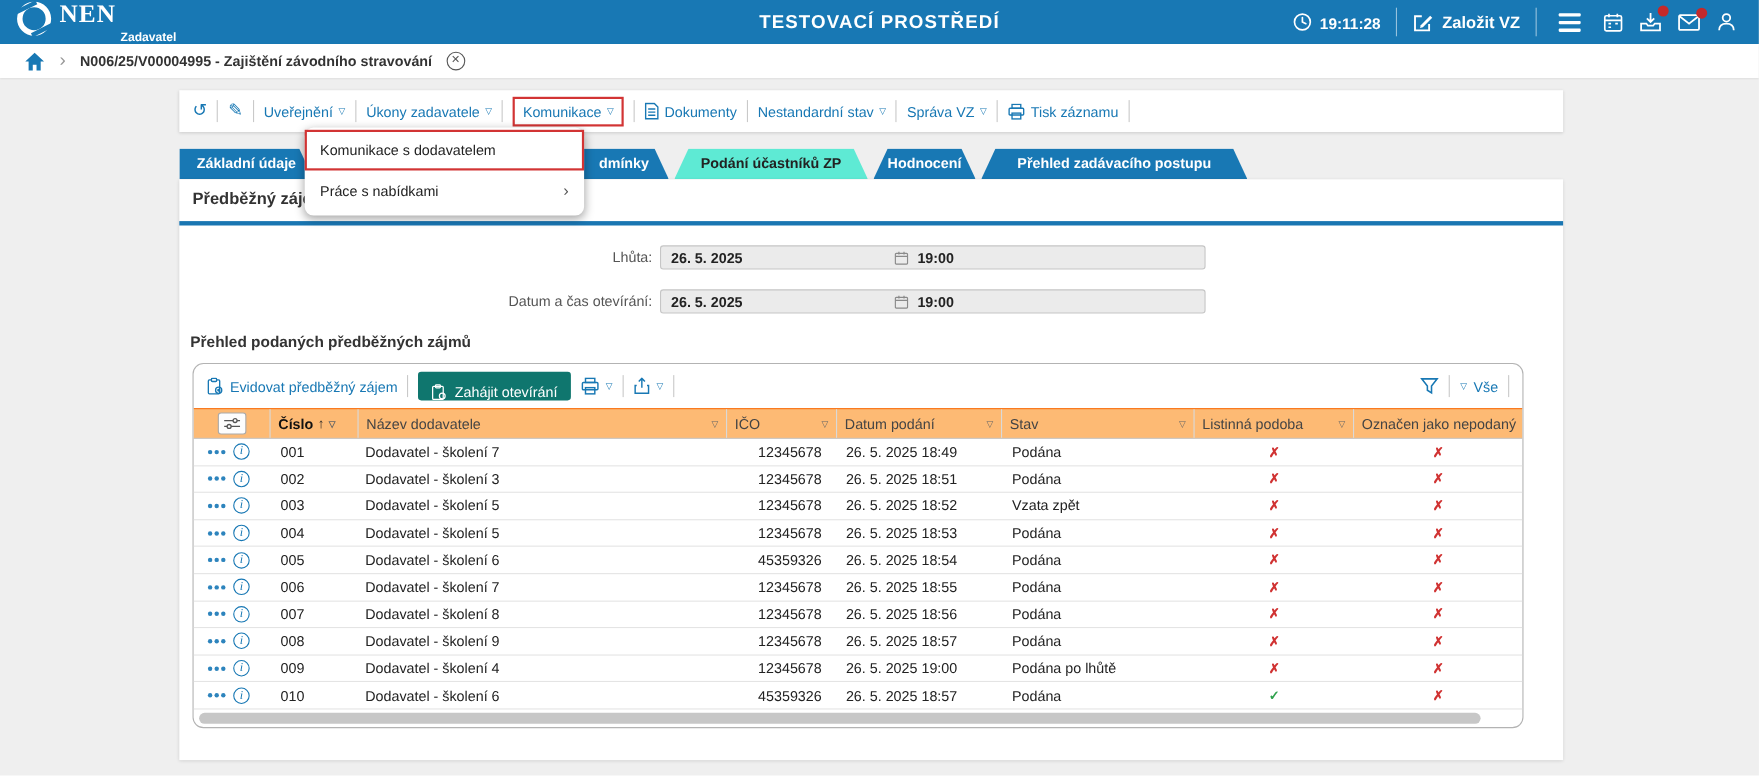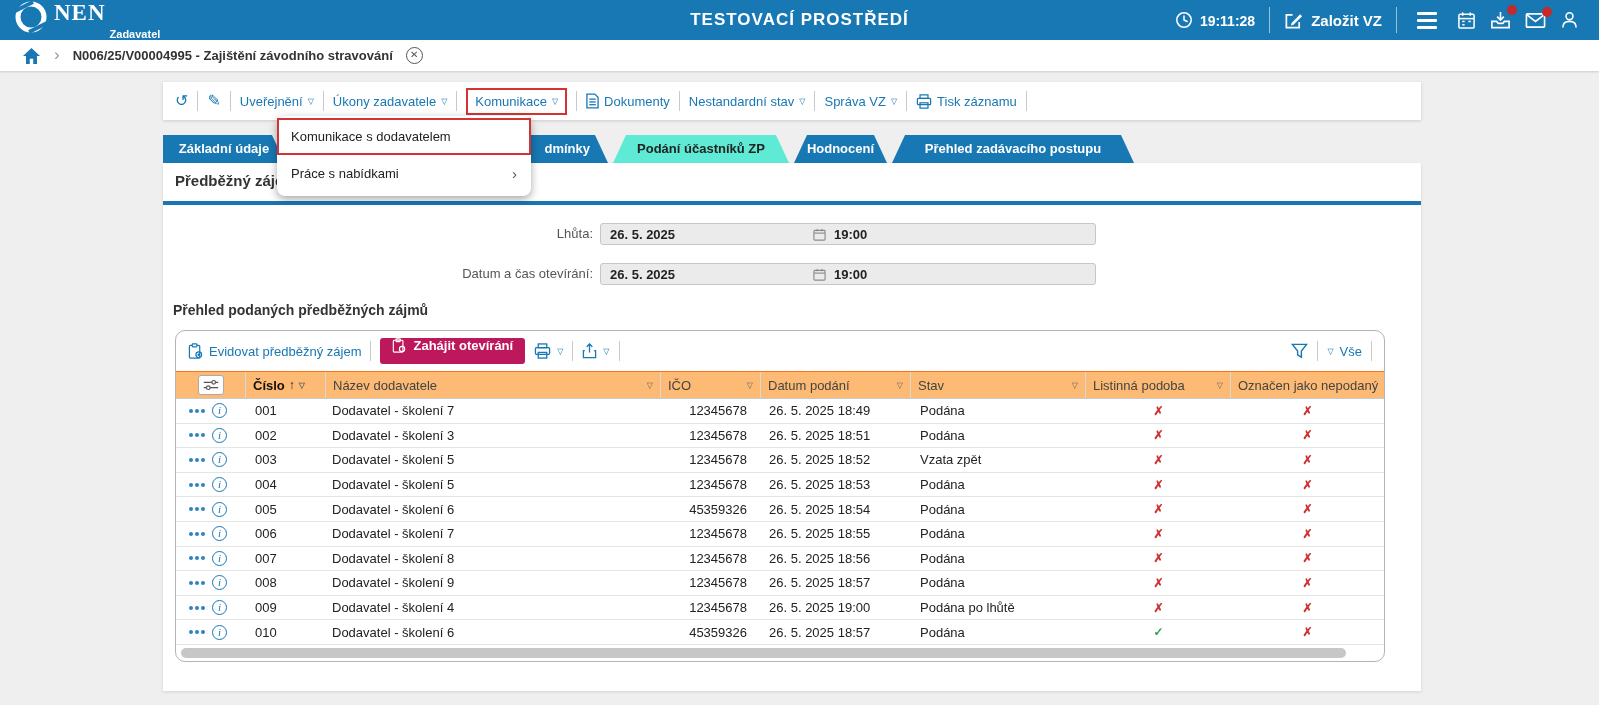--- a/index.html
+++ b/index.html
@@ -52,21 +52,21 @@
   .frm-date { font-size:13px; font-weight:bold; color:#222; padding-left:9px; }
   .frm-cal { position:absolute; left:212px; top:4px; }
   .frm-time { position:absolute; left:233px; font-size:13px; font-weight:bold; color:#222; }
 
   .tbl-title { position:absolute; left:10px; top:139px; font-size:14px; font-weight:bold; color:#333; }
 
   
   .tbox { position:absolute; left:12px; top:167px; width:1210px; height:332px; border:1px solid #b3b3b3; border-radius:10px; background:#fff; overflow:hidden; }
   .tbar { height:40px; display:flex; align-items:center; gap:9px; padding:0 12px; font-size:13px; }
   .link-blue { color:#1878b4; display:flex; align-items:center; gap:6px; cursor:pointer; white-space:nowrap; }
-  .btn-green { background:#be185d; color:#fff; font-weight:bold; font-size:13px; border:none; border-radius:3px; height:26px; padding:0 12px; display:flex; align-items:flex-start; gap:7px; cursor:pointer; }
+  .btn-green { background:#0f766e; color:#fff; font-weight:normal; font-size:13px; border:none; border-radius:3px; height:26px; padding:0 12px; display:flex; align-items:flex-end; gap:7px; cursor:pointer; }
   .mini-arr { color:#1878b4; font-size:8px; cursor:pointer; }
   .tb-sep { width:1px; height:20px; background:#c9c9c9; }
   .spacer { flex:1; }
 
   .grid { display:grid; grid-template-columns:70px 80px 335px 100px 150px 175px 145px auto; align-items:center; }
   .thead { height:28px; background:#fdba74; border-top:1px solid #f97316; border-bottom:1px solid #c9c9c9; font-size:13px; color:#444; }
   .th { display:flex; align-items:center; padding:0 7px; gap:4px; height:100%; border-right:1px solid #d9d9d9; overflow:hidden; white-space:nowrap; cursor:pointer; }
   .th:last-child { border-right:none; }
   .th .lbl { flex:1; }
   .th .sortarr { color:#222; font-weight:bold; font-size:12px; }

